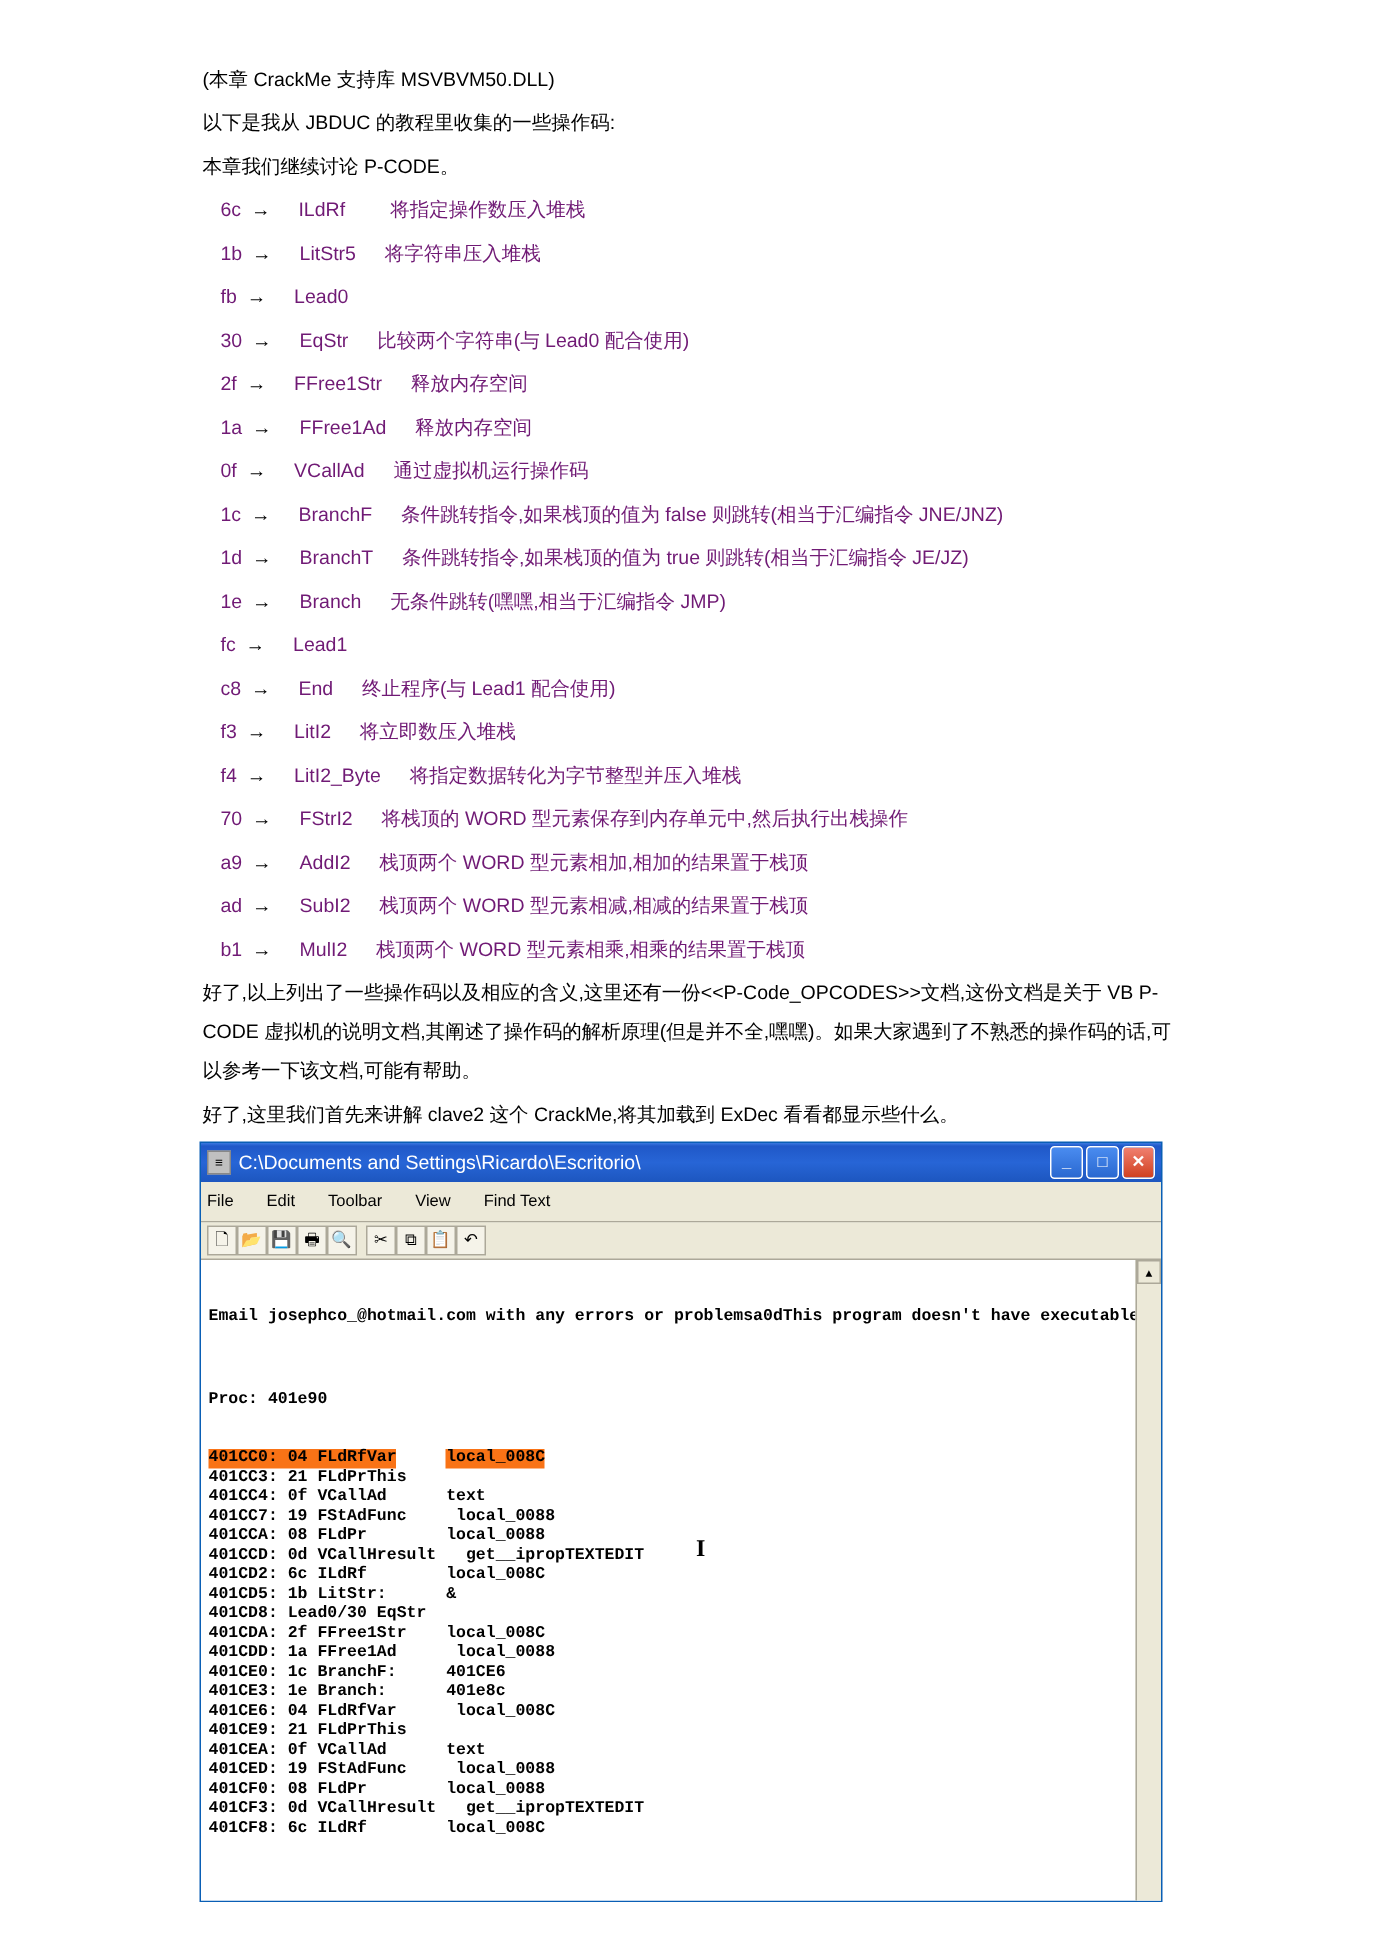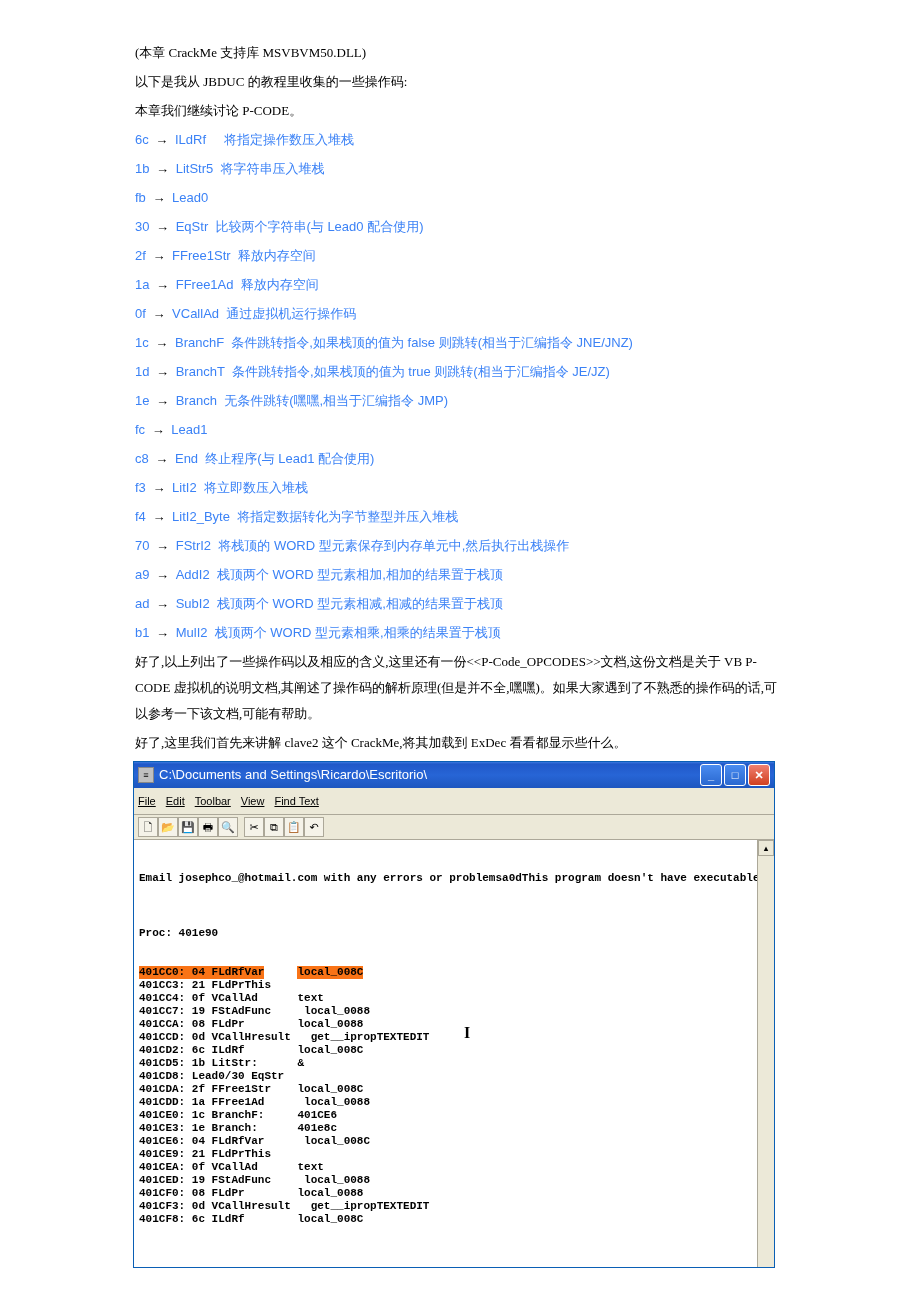--- a/index.html
+++ b/index.html
@@ -17,26 +17,25 @@
   }
   .title {
     text-align: center;
     font-size: 18px;
     font-family: "SimSun", serif;
     color: #000;
     margin-bottom: 15px;
   }
   .para {
     margin: 0 0 3px 0;
-    font-family: Liberation Serif, serif;
   }
   .opcode-line {
     margin: 0 0 3px 0;
   }
-  .blue { color: #3b82f6; }
+  .blue { color: #701a75; margin-left: 12px; }
   .arrow { color: #000; margin: 0 3px; }
 
   
   .xp-window {
     margin: 5px 0 0 -2px;
     border: 1px solid #0a5fb5;
     width: 640px;
     font-family: Tahoma, sans-serif;
     font-size: 11px;
   }
@@ -82,23 +81,22 @@
   .xp-btn-min, .xp-btn-max {
     background: linear-gradient(to bottom, #4a8cf0, #2a68d0);
   }
   .xp-btn-close {
     background: linear-gradient(to bottom, #f08070, #d04020);
   }
   .xp-menubar {
     background: #ece9d8;
     padding: 2px 4px;
     display: flex;
-    gap: 10px;
+    gap: 22px;
     border-bottom: 1px solid #aca899;
-    text-decoration: underline;
   }
   .xp-menuitem { cursor: default; }
   .xp-toolbar {
     background: #ece9d8;
     padding: 2px 4px;
     display: flex;
     gap: 0;
     border-bottom: 1px solid #aca899;
     align-items: center;
   }

